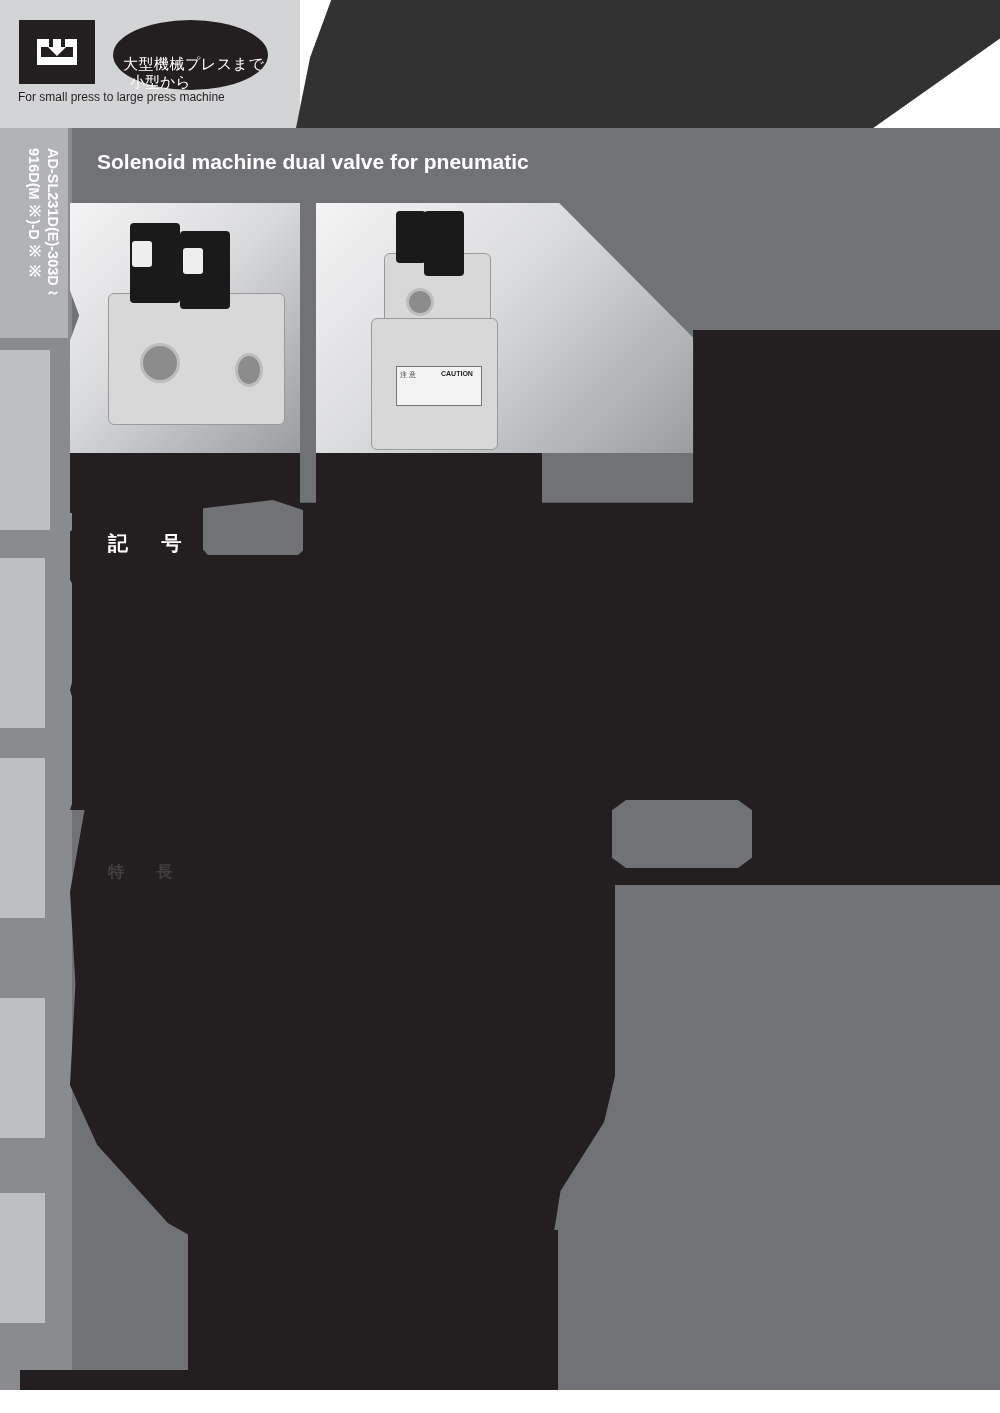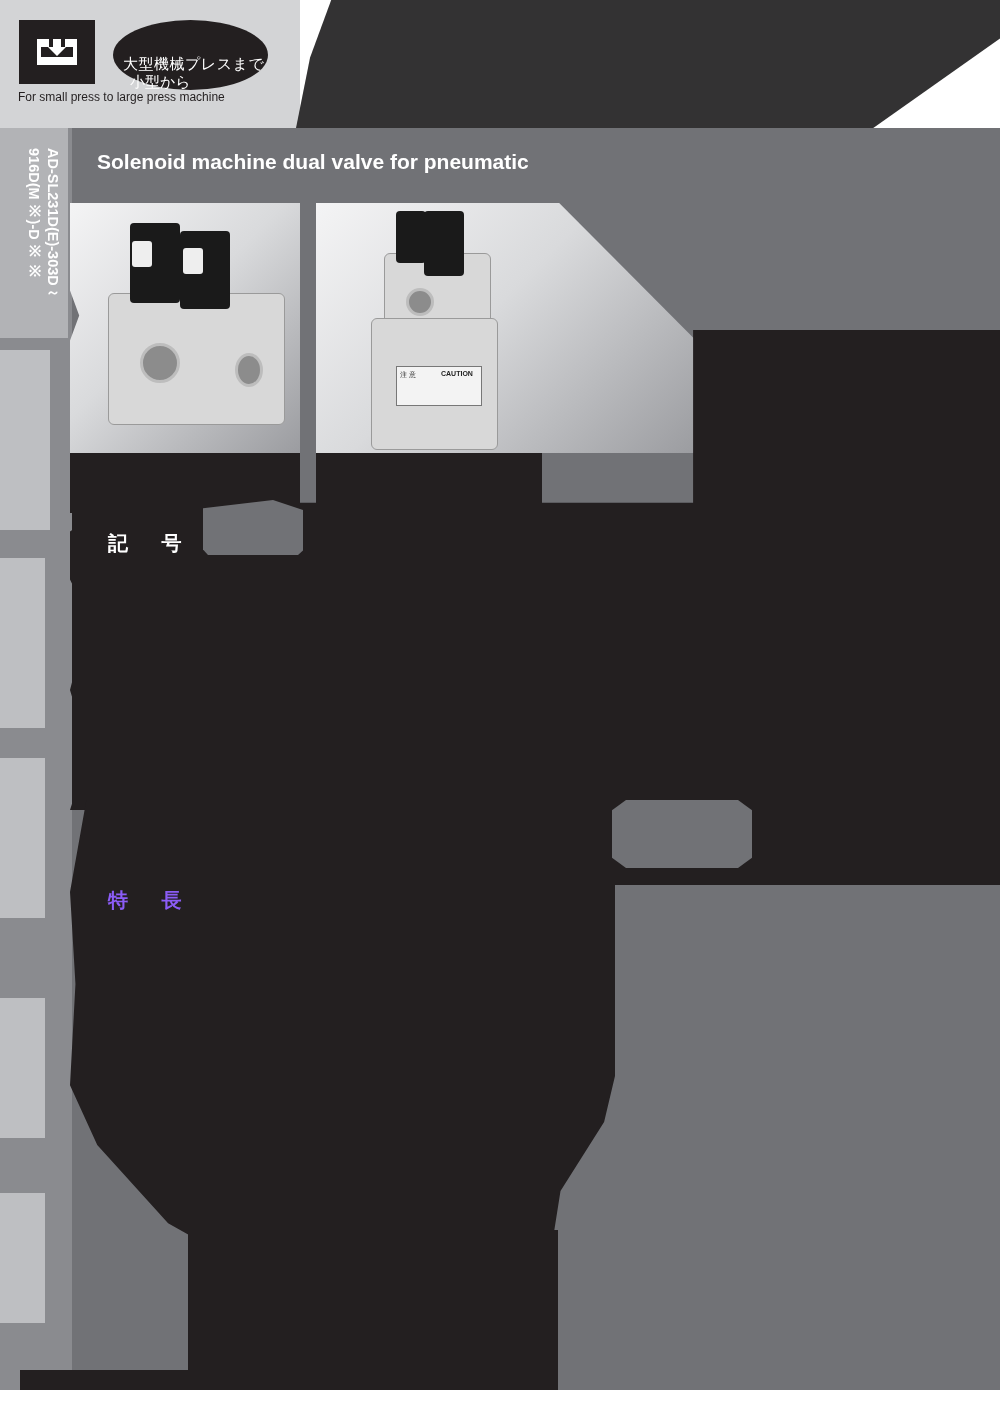--- a/index.html
+++ b/index.html
@@ -39,21 +39,21 @@
   #darkmid { left:72px; top:510px; width:928px; height:300px; background:#231f20; }
   #darkfeat { left:70px; top:800px; width:545px; height:460px; background:#231f20; clip-path:polygon(3% 0, 100% 0, 100% 60%, 98% 70%, 90% 85%, 88% 100%, 30% 100%, 18% 92%, 5% 75%, 0 62%, 1% 40%, 0 20%); }
   #darkright { left:600px; top:800px; width:400px; height:85px; background:#231f20; }
   #darkbottom { left:188px; top:1230px; width:370px; height:160px; background:#231f20; }
   #darkbottom2 { left:20px; top:1370px; width:168px; height:20px; background:#231f20; }
   
   .tag { position:absolute; background:#717276; }
   #tag-symbol { left:203px; top:500px; width:100px; height:55px; clip-path:polygon(0 15%, 70% 0, 100% 18%, 100% 92%, 95% 100%, 5% 100%, 0 90%); }
   #tag-features { left:612px; top:800px; width:140px; height:68px; clip-path:polygon(0 15%, 10% 0, 90% 0, 100% 15%, 100% 85%, 90% 100%, 10% 100%, 0 85%); }
   #label-symbol { left:108px; top:530px; color:#fff; font-weight:bold; font-size:20px; letter-spacing:14px; }
-  #label-features { left:108px; top:887px; color:#8b5cf6; font-weight:bold; font-size:20px; letter-spacing:14px; }
+  #label-features { left:108px; top:862px; color:#404040; font-weight:bold; font-size:16px; letter-spacing:14px; }
   #whitebottom { left:0; top:1390px; width:1000px; height:23px; background:#ffffff; }
 </style>
 </head>
 <body>
 
 <div id="midgray" class="abs"></div>
 <div id="leftstrip" class="abs">
   <div class="lsblock" style="top:222px;height:180px;"></div>
   <div class="lsblock" style="top:430px;height:170px;width:45px;"></div>
   <div class="lsblock" style="top:630px;height:160px;width:45px;"></div>

